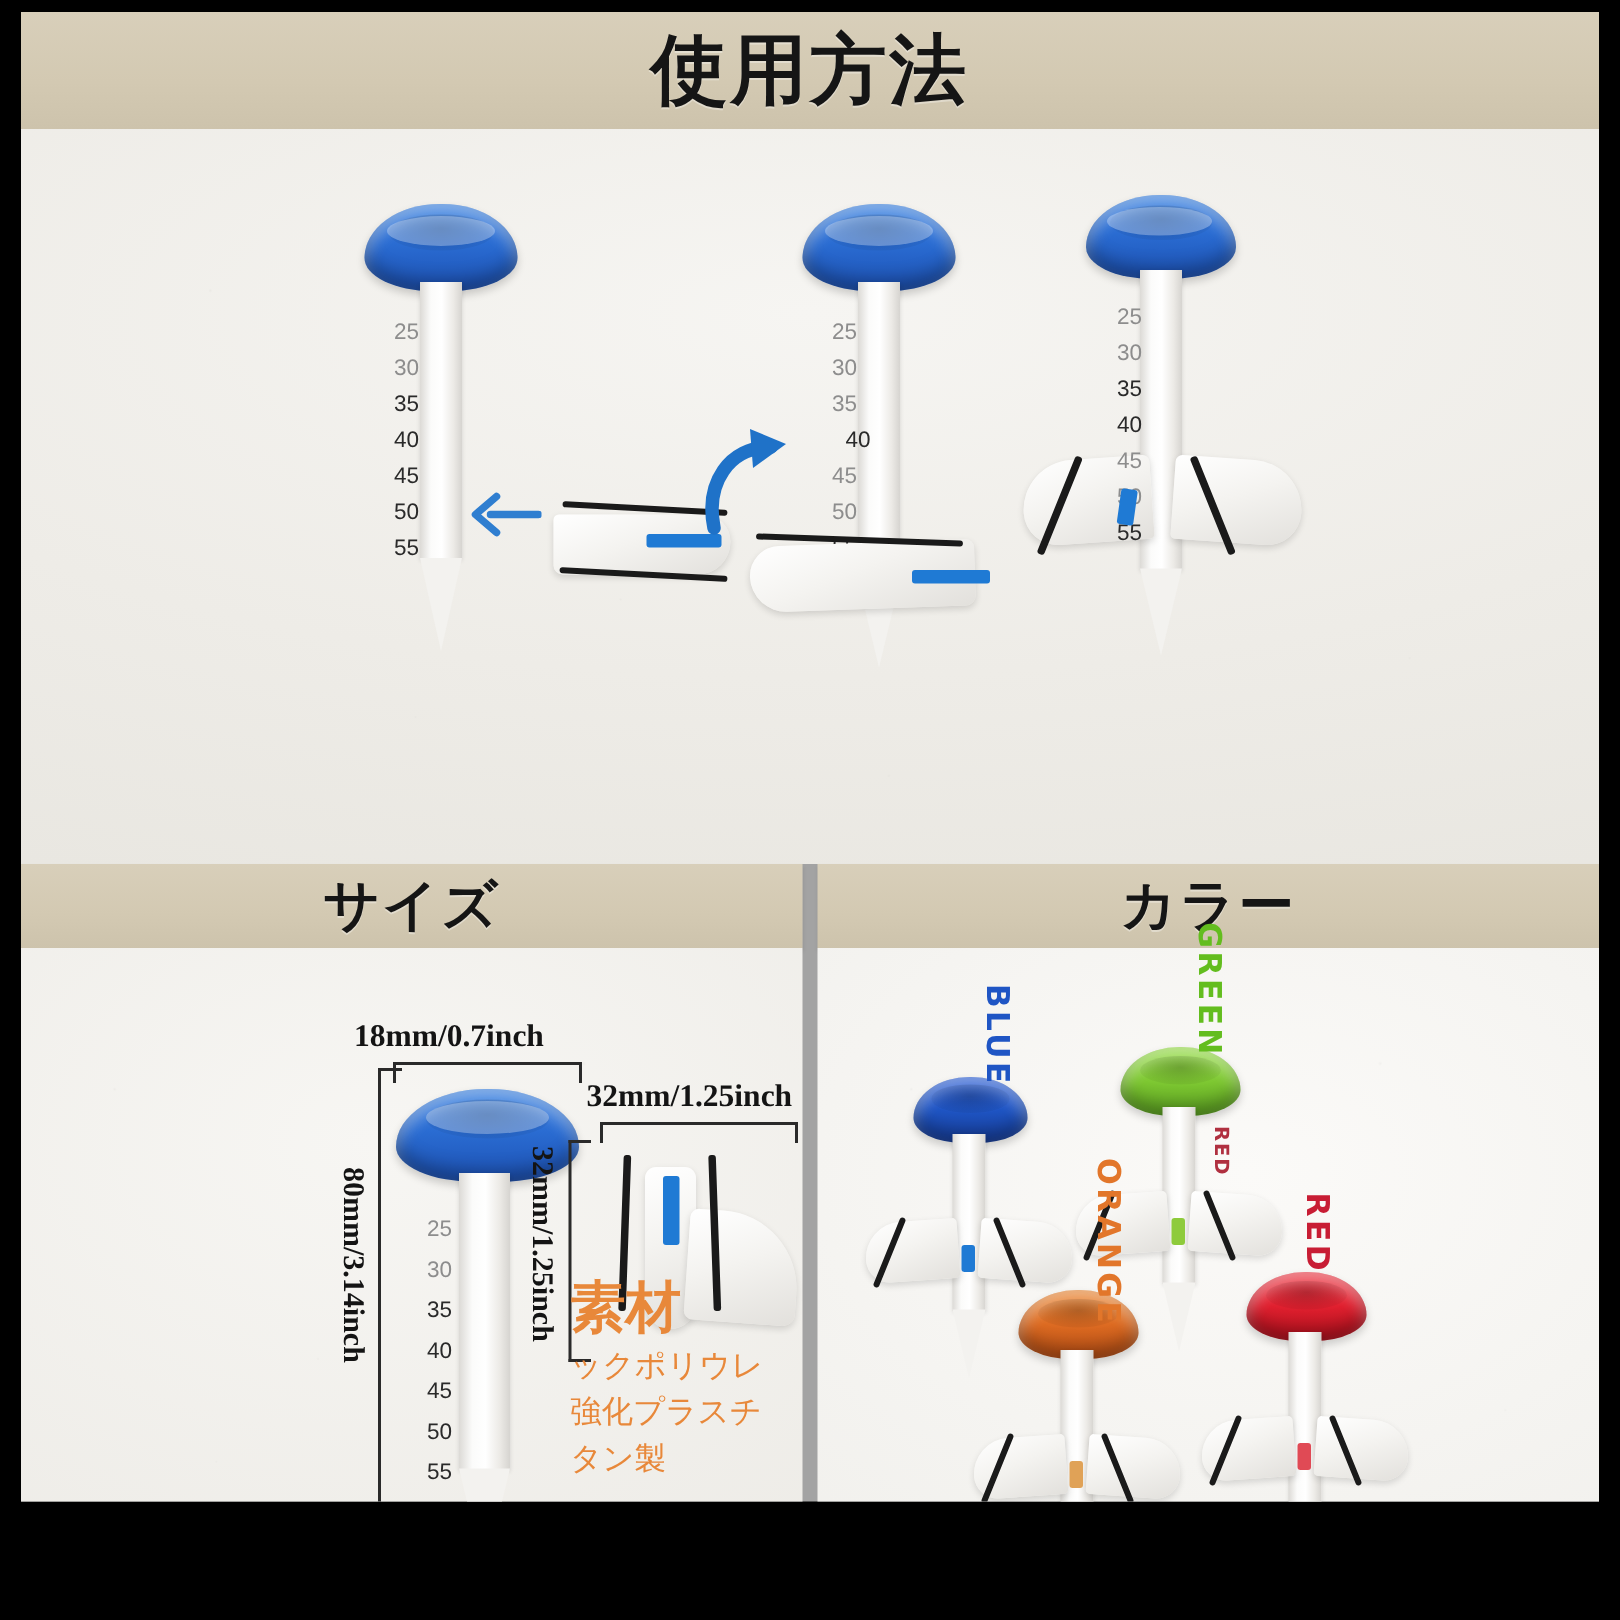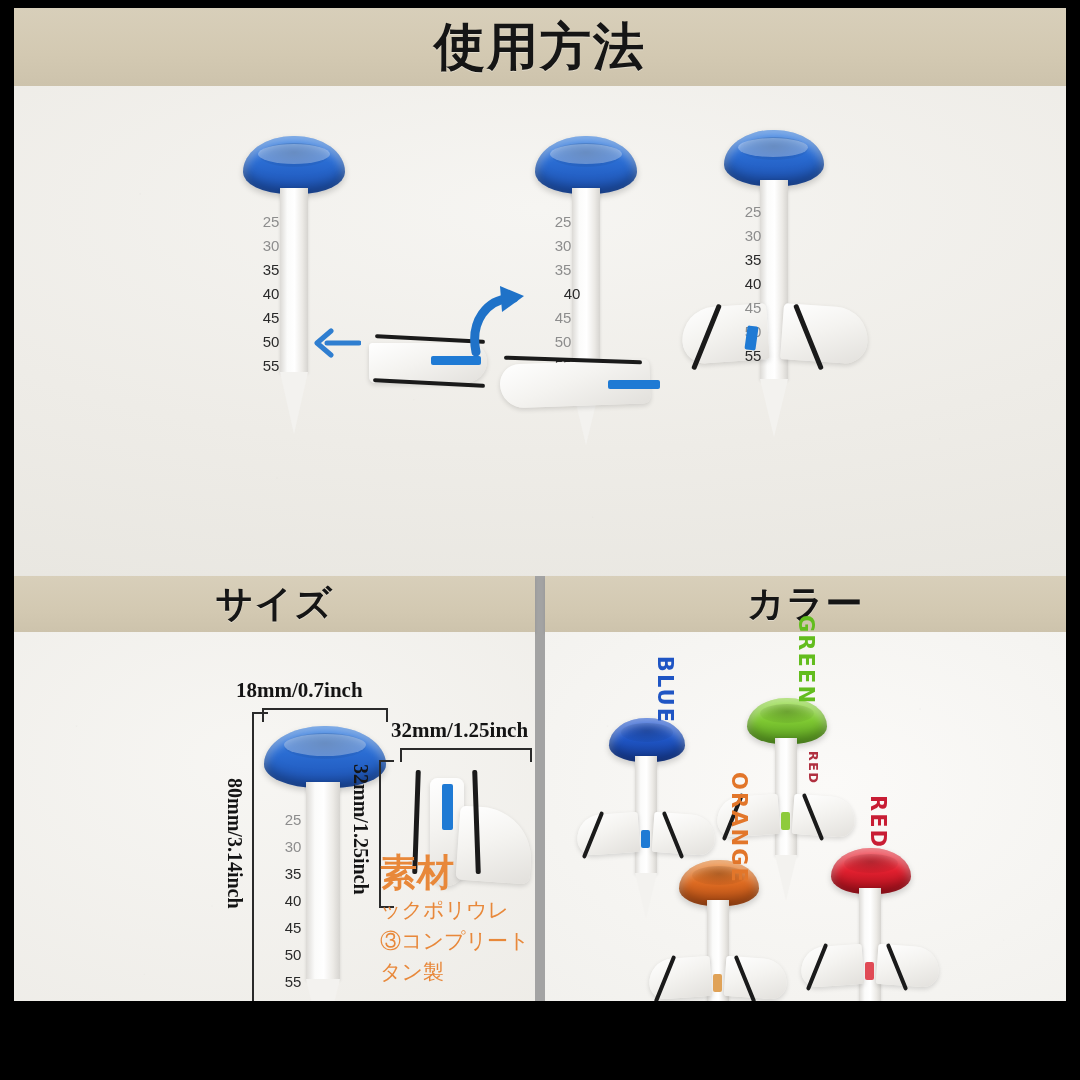--- a/index.html
+++ b/index.html
@@ -275,21 +275,21 @@
         <div class="wing" style="left:30px;top:18px;width:34px;height:108px;border-radius:8px 8px 18px 18px;"></div>
         <div class="wing" style="left:58px;top:48px;width:74px;height:74px;border-radius:6px 52px 8px 6px;transform:rotate(4deg);"></div>
         <div class="stripe" style="left:14px;top:10px;width:5px;height:104px;transform:rotate(2deg);"></div>
         <div class="stripe" style="left:74px;top:10px;width:5px;height:104px;transform:rotate(-2deg);"></div>
         <div class="stripe-blue" style="left:42px;top:24px;width:11px;height:46px;"></div>
       </div>
 
       <div class="material" style="left:366px;top:222px;width:166px;">
         <div class="mt-title">素材</div>
         <div class="mt-body">ックポリウレ</div>
-        <div class="mt-body">③コンプリート</div>
+        <div class="mt-body">強化プラスチ</div>
         <div class="mt-body">タン製</div>
       </div>
     </div>
 
     <div class="color-panel">
       <div class="grain"></div>
 
       <div class="tee" style="left:38px;top:58px;width:130px;height:230px;">
         <div class="cup" style="left:26px;top:28px;width:76px;height:44px;background:linear-gradient(180deg,#3465d8 0%,#1f55c4 50%,#173f9e 100%);"></div>
         <div class="shaft" style="left:52px;top:66px;width:22px;height:118px;"></div>

